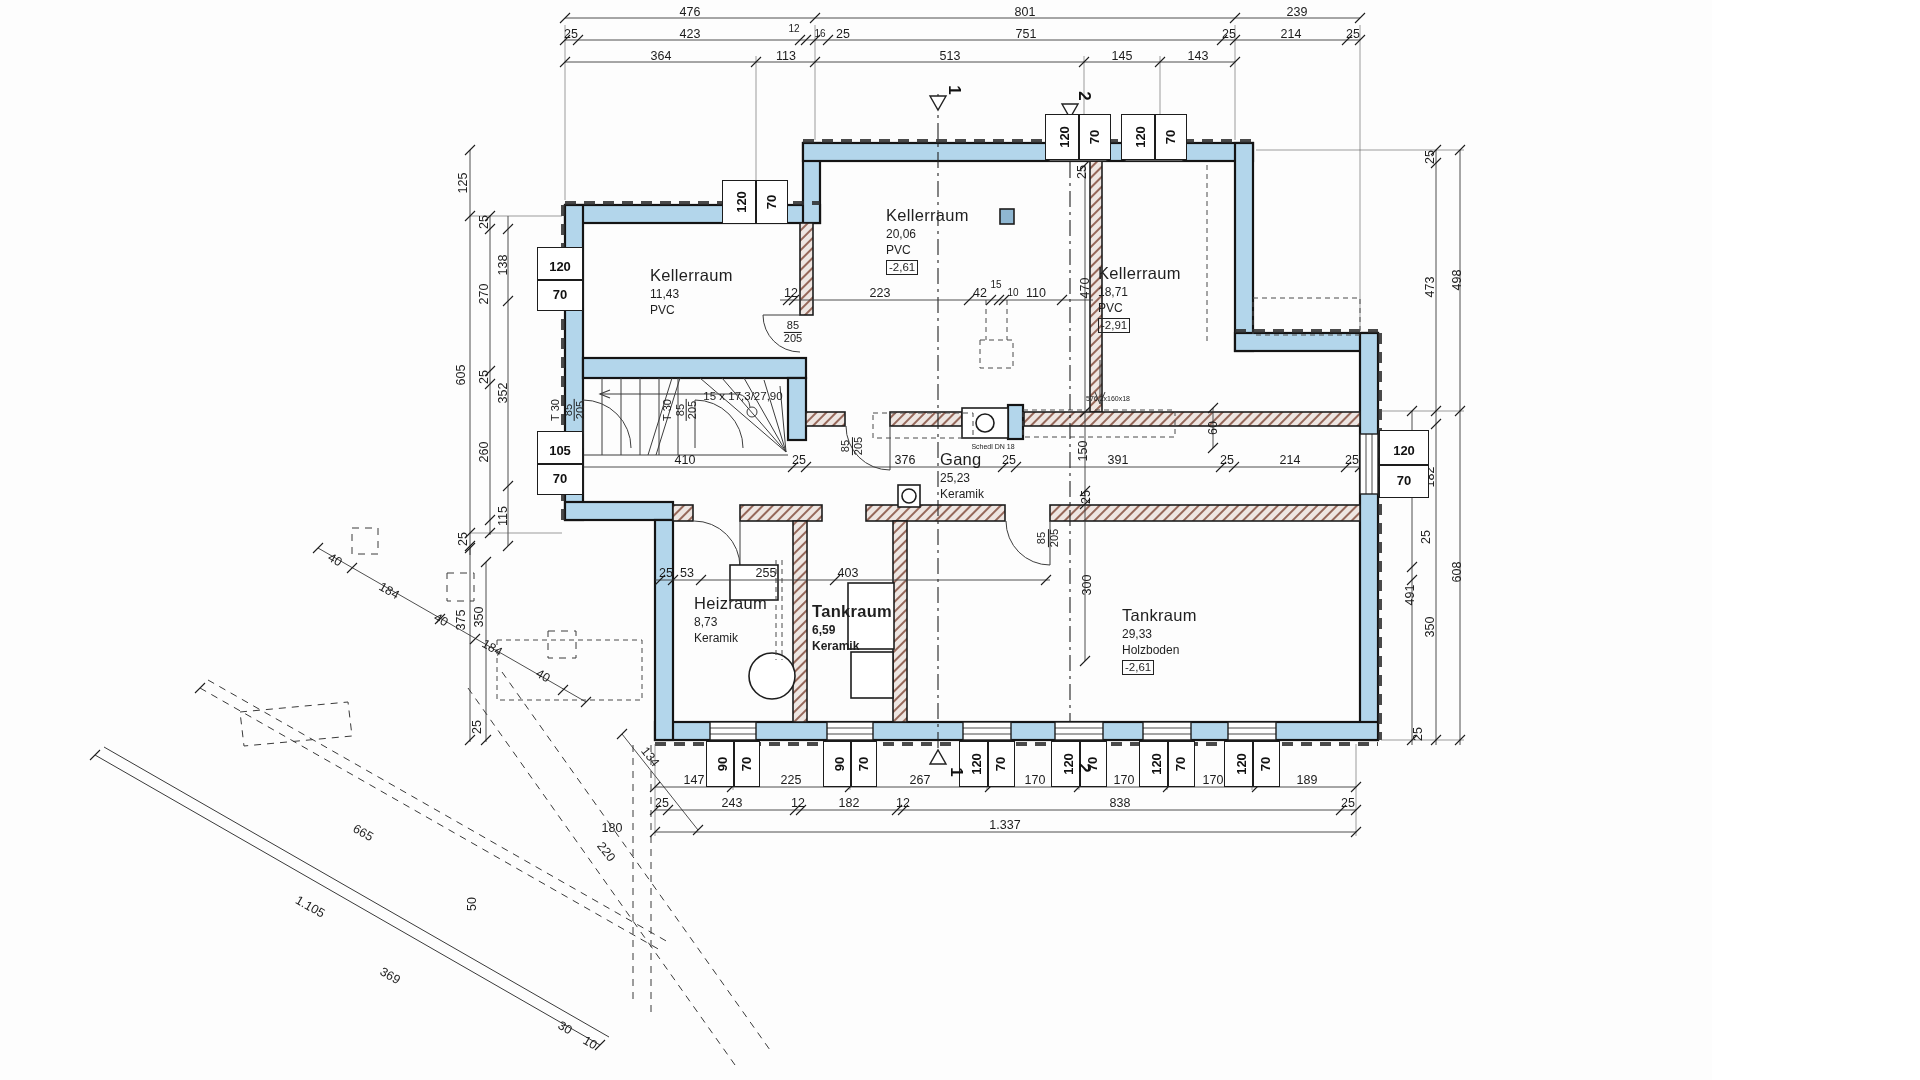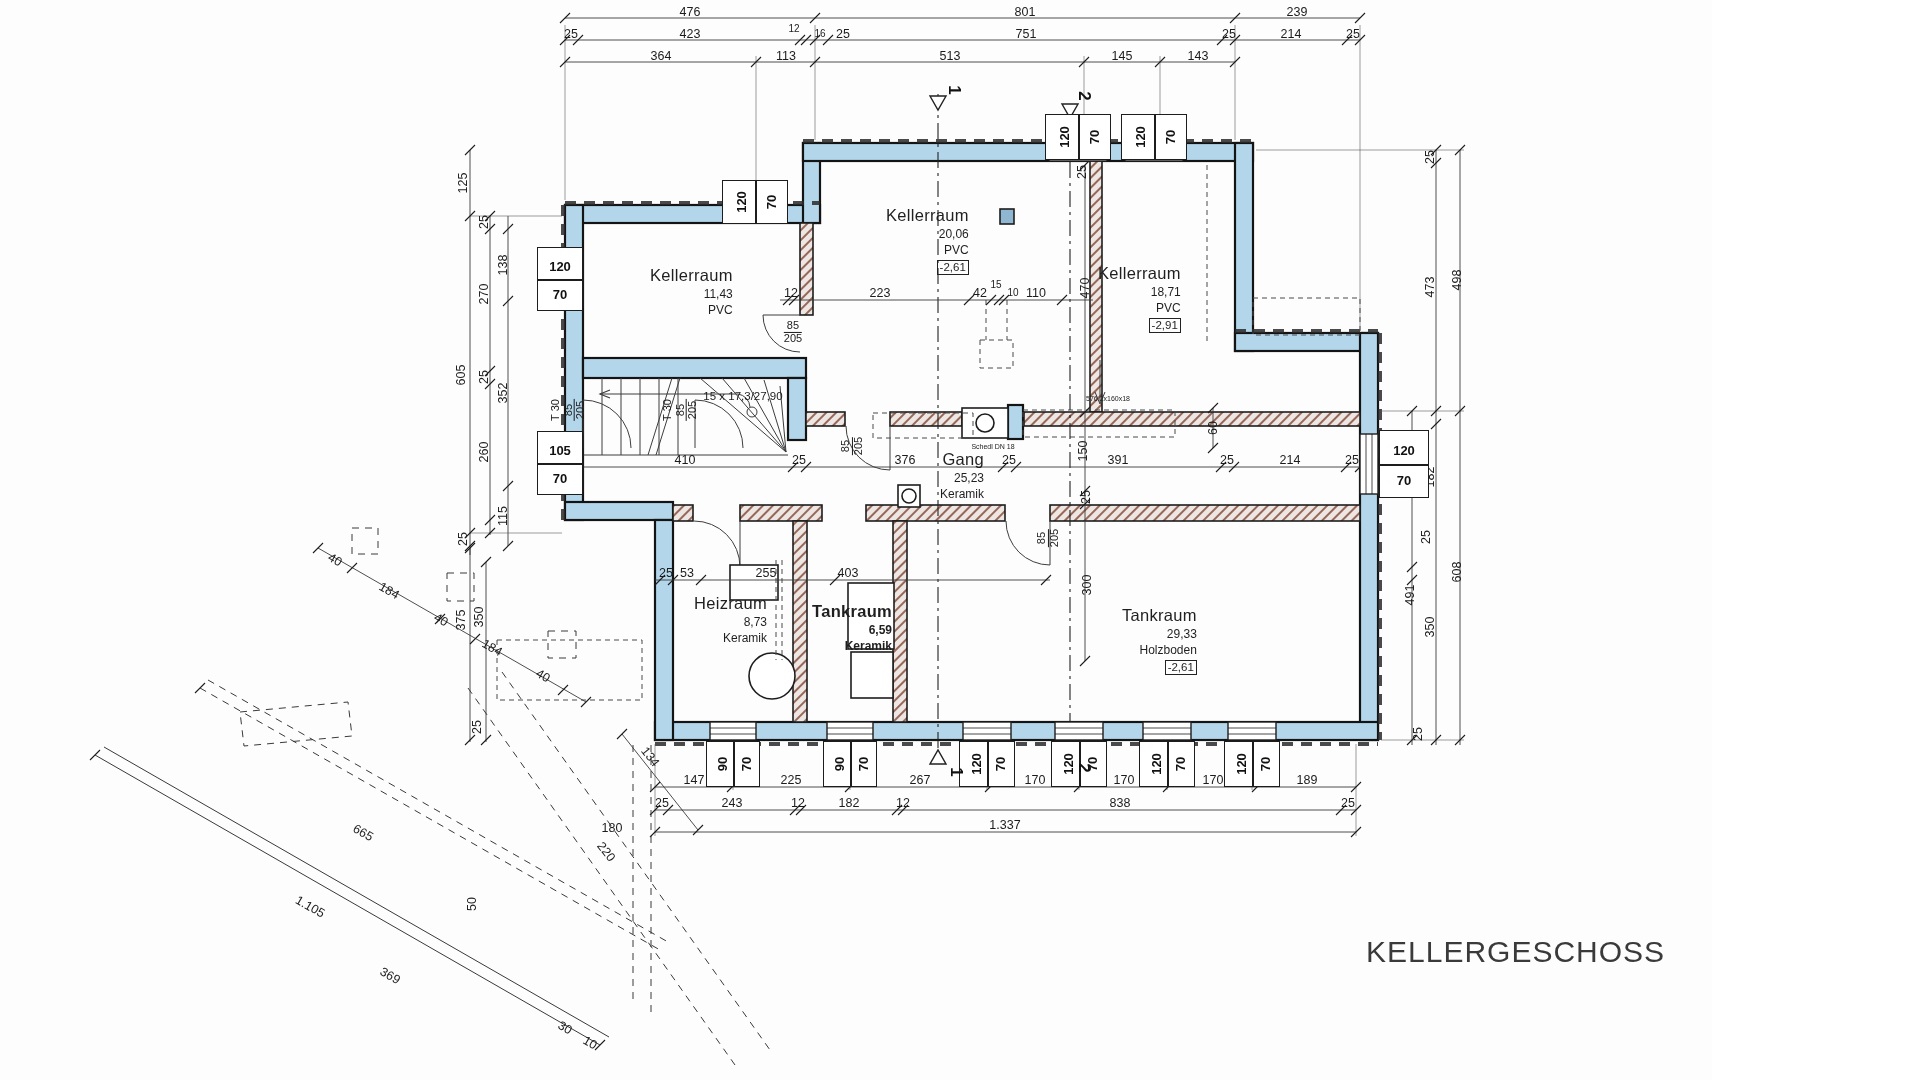--- a/index.html
+++ b/index.html
@@ -1,21 +1,21 @@
 <!DOCTYPE html>
 <html><head>
 <meta charset="utf-8">
 <style>
   html,body{margin:0;padding:0;background:#ffffff;}
   #sheet{position:relative;width:1712px;height:1080px;background:#fdfdfd;overflow:hidden;
          font-family:"Liberation Sans",sans-serif;color:#1f1f1f;}
   #plan-svg{position:absolute;left:0;top:0;}
   .dim{position:absolute;font-size:12.5px;line-height:1;white-space:nowrap;color:#1c1c1c;
        transform:translate(-50%,-50%);}
-  .room{position:absolute;white-space:nowrap;text-align:right;}
+  .room{position:absolute;white-space:nowrap;}
   .room .name{font-size:16.5px;letter-spacing:.3px;display:block;}
   .room .sub{font-size:12px;display:block;margin-top:2px;}
   .room .lvl{font-size:11.5px;display:inline-block;margin-top:2px;border:1.2px solid #222;
              padding:0 2px 1px 2px;}
   .wtag{position:absolute;background:#fff;border:1.6px solid #1d1d1d;box-sizing:border-box;text-align:right;}
   .wtag .split{position:absolute;background:#1d1d1d;}
   .wtag span{position:absolute;font-size:13px;font-weight:bold;color:#111;
              transform:translate(-50%,-50%);}
   .wtag.rot span{transform:translate(-50%,-50%) rotate(-90deg);}
   .door{position:absolute;font-size:11px;line-height:1.05;text-align:center;color:#1c1c1c;
@@ -569,15 +569,14 @@
       <div class="note" style="left: 743px; top: 396px; font-size: 11.5px;">15 x 17,3/27,90</div>
       <div class="note" style="left: 993px; top: 446px; font-size: 7px;">Schedl DN 18</div>
       <div class="note" style="left: 1108px; top: 398px; font-size: 7px;">576 2x160x18</div>
     </div>
 <div id="secs-layer">
       <div class="sec" style="left: 954px; top: 90px;">1</div>
       <div class="sec" style="left: 956px; top: 772px;">1</div>
       <div class="sec" style="left: 1084px; top: 96px;">2</div>
       <div class="sec" style="left: 1084px; top: 768px;">2</div>
     </div>
-<div id="title">KELLERGESCHOSS</div>
 
 </div>
 
 </body></html>

